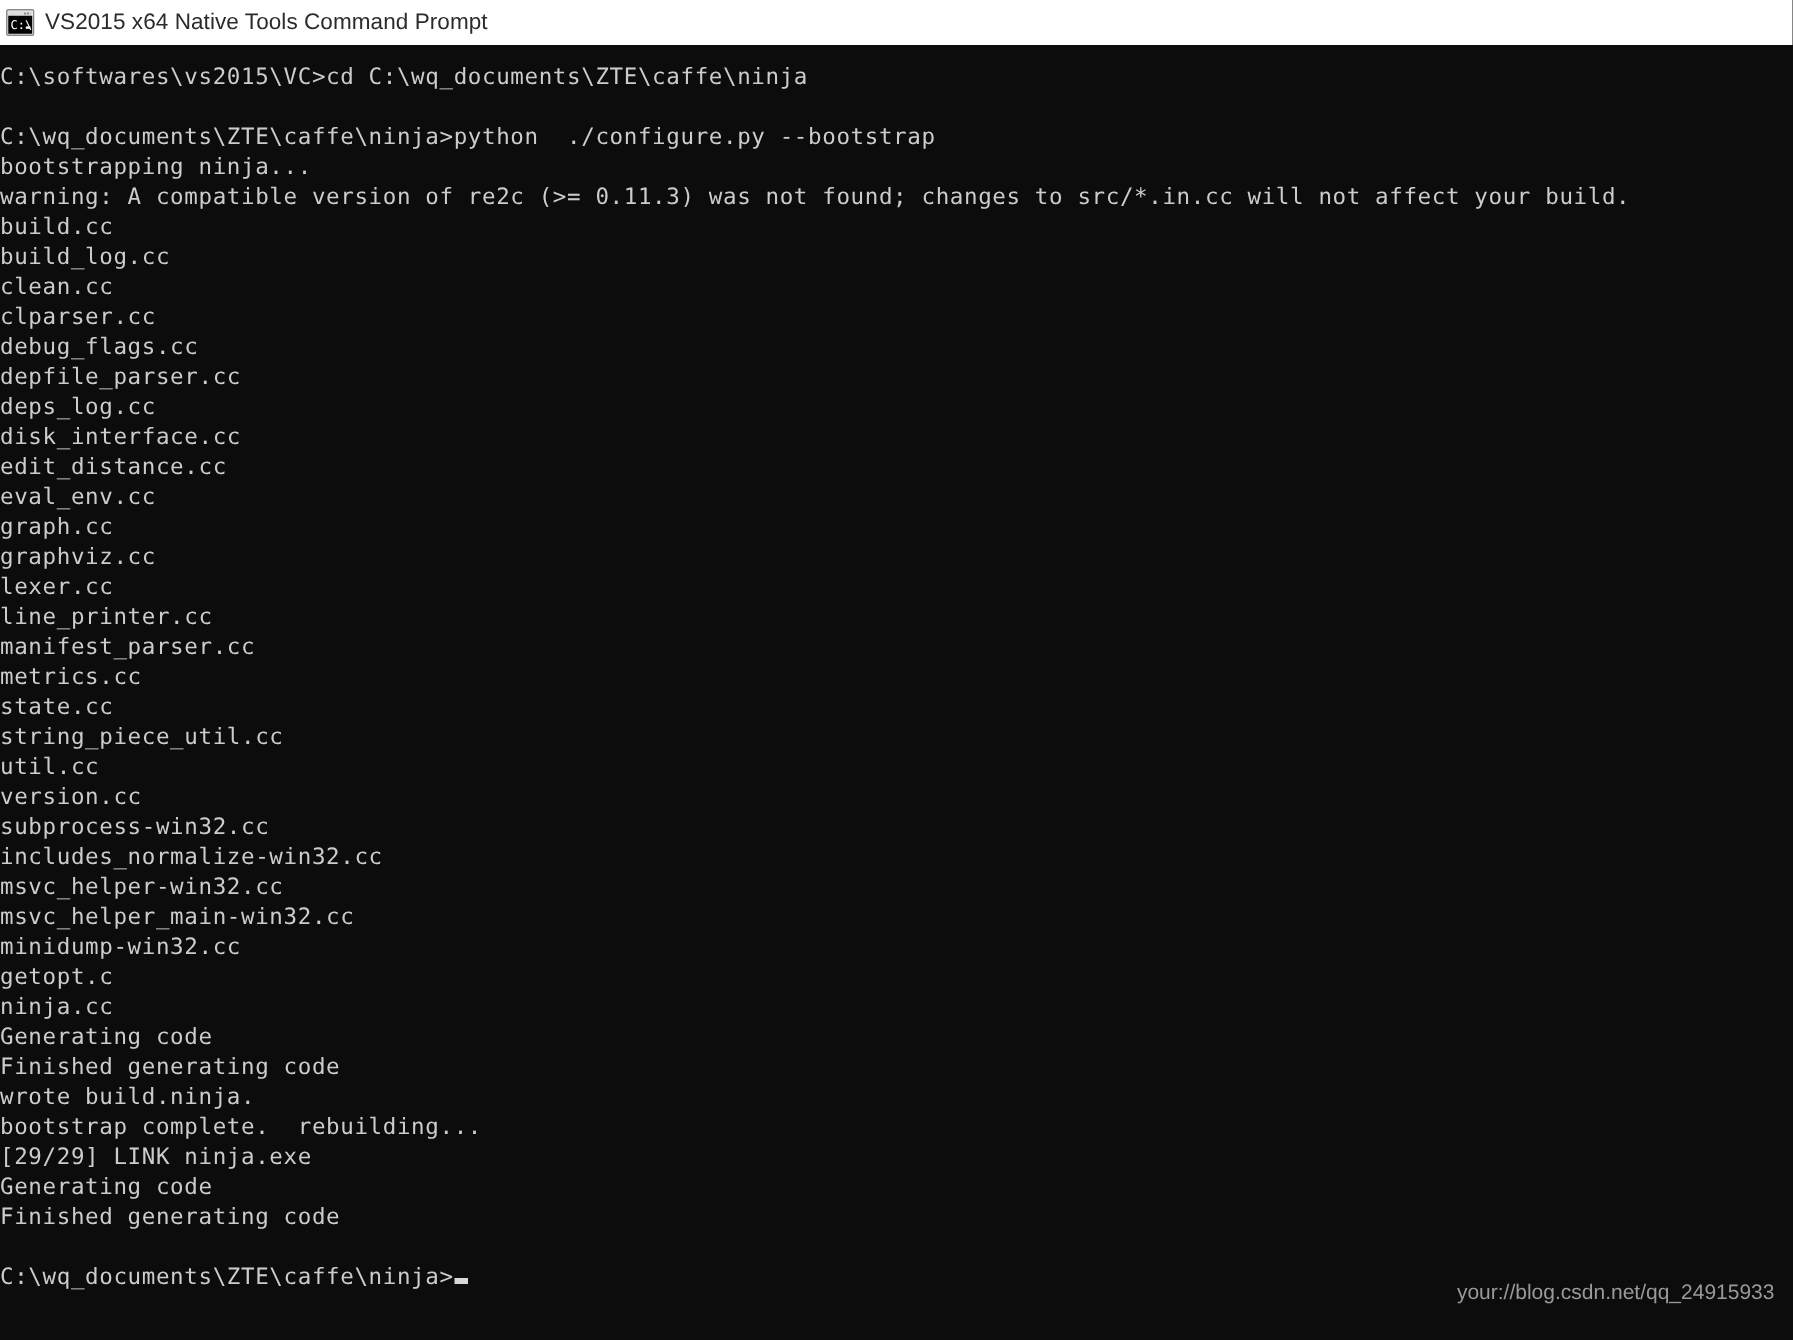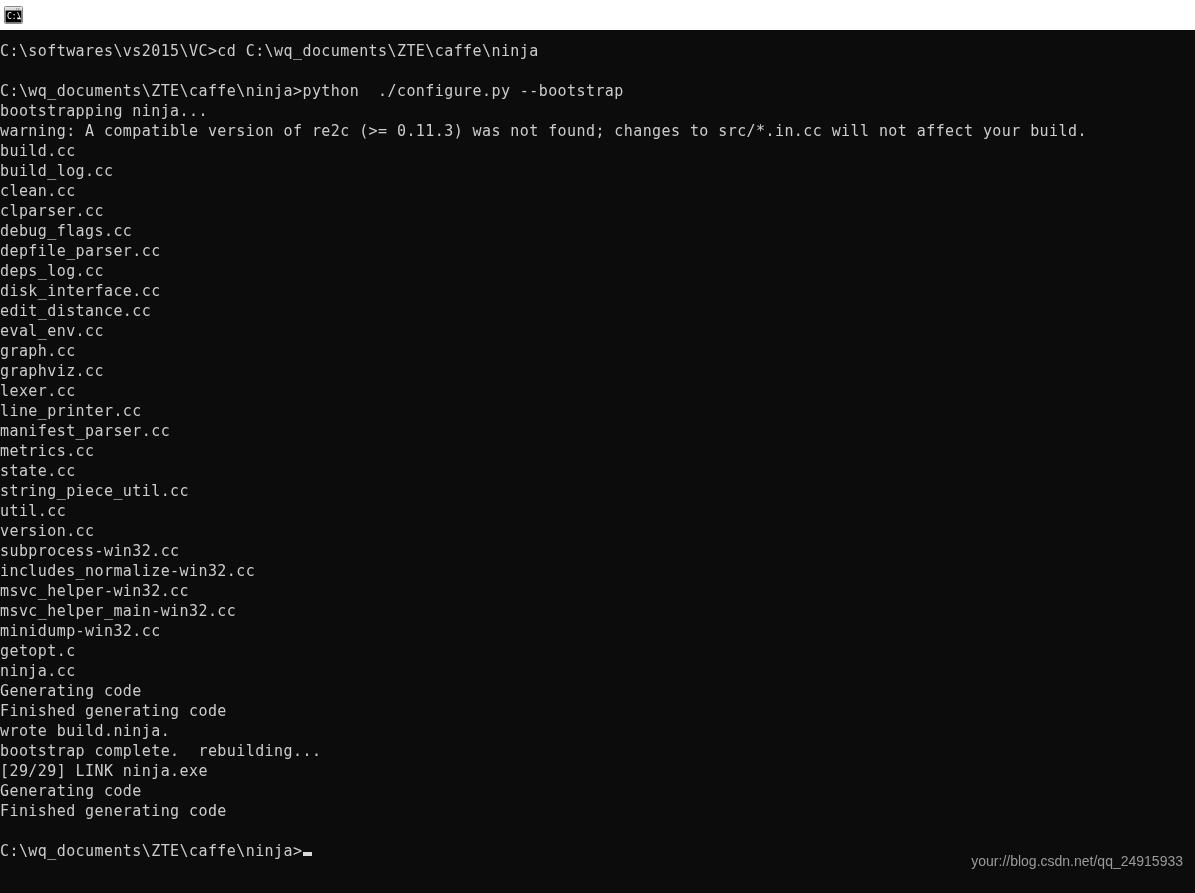--- a/index.html
+++ b/index.html
@@ -111,20 +111,21 @@
   <div class="titlebar">
     <svg class="titlebar-icon" viewBox="0 0 19 18" xmlns="http://www.w3.org/2000/svg">
       <rect x="0.5" y="0.5" width="18" height="17" rx="1" fill="#f2f2f2" stroke="#8a8a8a" stroke-width="1"></rect>
       <rect x="1.5" y="1.5" width="16" height="3" fill="#dcdcdc"></rect>
       <rect x="12" y="2.4" width="1.4" height="1.2" fill="#8a8a8a"></rect>
       <rect x="14" y="2.4" width="1.4" height="1.2" fill="#8a8a8a"></rect>
       <rect x="1.5" y="4.5" width="16" height="12" fill="#000000"></rect>
       <text x="3" y="13.4" font-family="'DejaVu Sans Mono',monospace" font-size="8" fill="#ffffff">C:\</text>
       <rect x="13.2" y="11.6" width="3" height="1.6" fill="#ffffff"></rect>
     </svg>
+    <span class="titlebar-title">VS2015 x64 Native Tools Command Prompt</span>
   </div>
 
   <div class="console">
     <div class="console-lines" id="terminal-lines"><span class="console-line">C:\softwares\vs2015\VC&gt;cd C:\wq_documents\ZTE\caffe\ninja</span><span class="console-line"></span><span class="console-line">C:\wq_documents\ZTE\caffe\ninja&gt;python  ./configure.py --bootstrap</span><span class="console-line">bootstrapping ninja...</span><span class="console-line">warning: A compatible version of re2c (&gt;= 0.11.3) was not found; changes to src/*.in.cc will not affect your build.</span><span class="console-line">build.cc</span><span class="console-line">build_log.cc</span><span class="console-line">clean.cc</span><span class="console-line">clparser.cc</span><span class="console-line">debug_flags.cc</span><span class="console-line">depfile_parser.cc</span><span class="console-line">deps_log.cc</span><span class="console-line">disk_interface.cc</span><span class="console-line">edit_distance.cc</span><span class="console-line">eval_env.cc</span><span class="console-line">graph.cc</span><span class="console-line">graphviz.cc</span><span class="console-line">lexer.cc</span><span class="console-line">line_printer.cc</span><span class="console-line">manifest_parser.cc</span><span class="console-line">metrics.cc</span><span class="console-line">state.cc</span><span class="console-line">string_piece_util.cc</span><span class="console-line">util.cc</span><span class="console-line">version.cc</span><span class="console-line">subprocess-win32.cc</span><span class="console-line">includes_normalize-win32.cc</span><span class="console-line">msvc_helper-win32.cc</span><span class="console-line">msvc_helper_main-win32.cc</span><span class="console-line">minidump-win32.cc</span><span class="console-line">getopt.c</span><span class="console-line">ninja.cc</span><span class="console-line">Generating code</span><span class="console-line">Finished generating code</span><span class="console-line">wrote build.ninja.</span><span class="console-line">bootstrap complete.  rebuilding...</span><span class="console-line">[29/29] LINK ninja.exe</span><span class="console-line">Generating code</span><span class="console-line">Finished generating code</span><span class="console-line"></span><span class="console-line"><span>C:\wq_documents\ZTE\caffe\ninja&gt;</span><span class="cursor"></span></span></div>
     <div class="watermark">your://blog.csdn.net/qq_24915933</div>
   </div>
 
 </div>
 
 </body></html>

